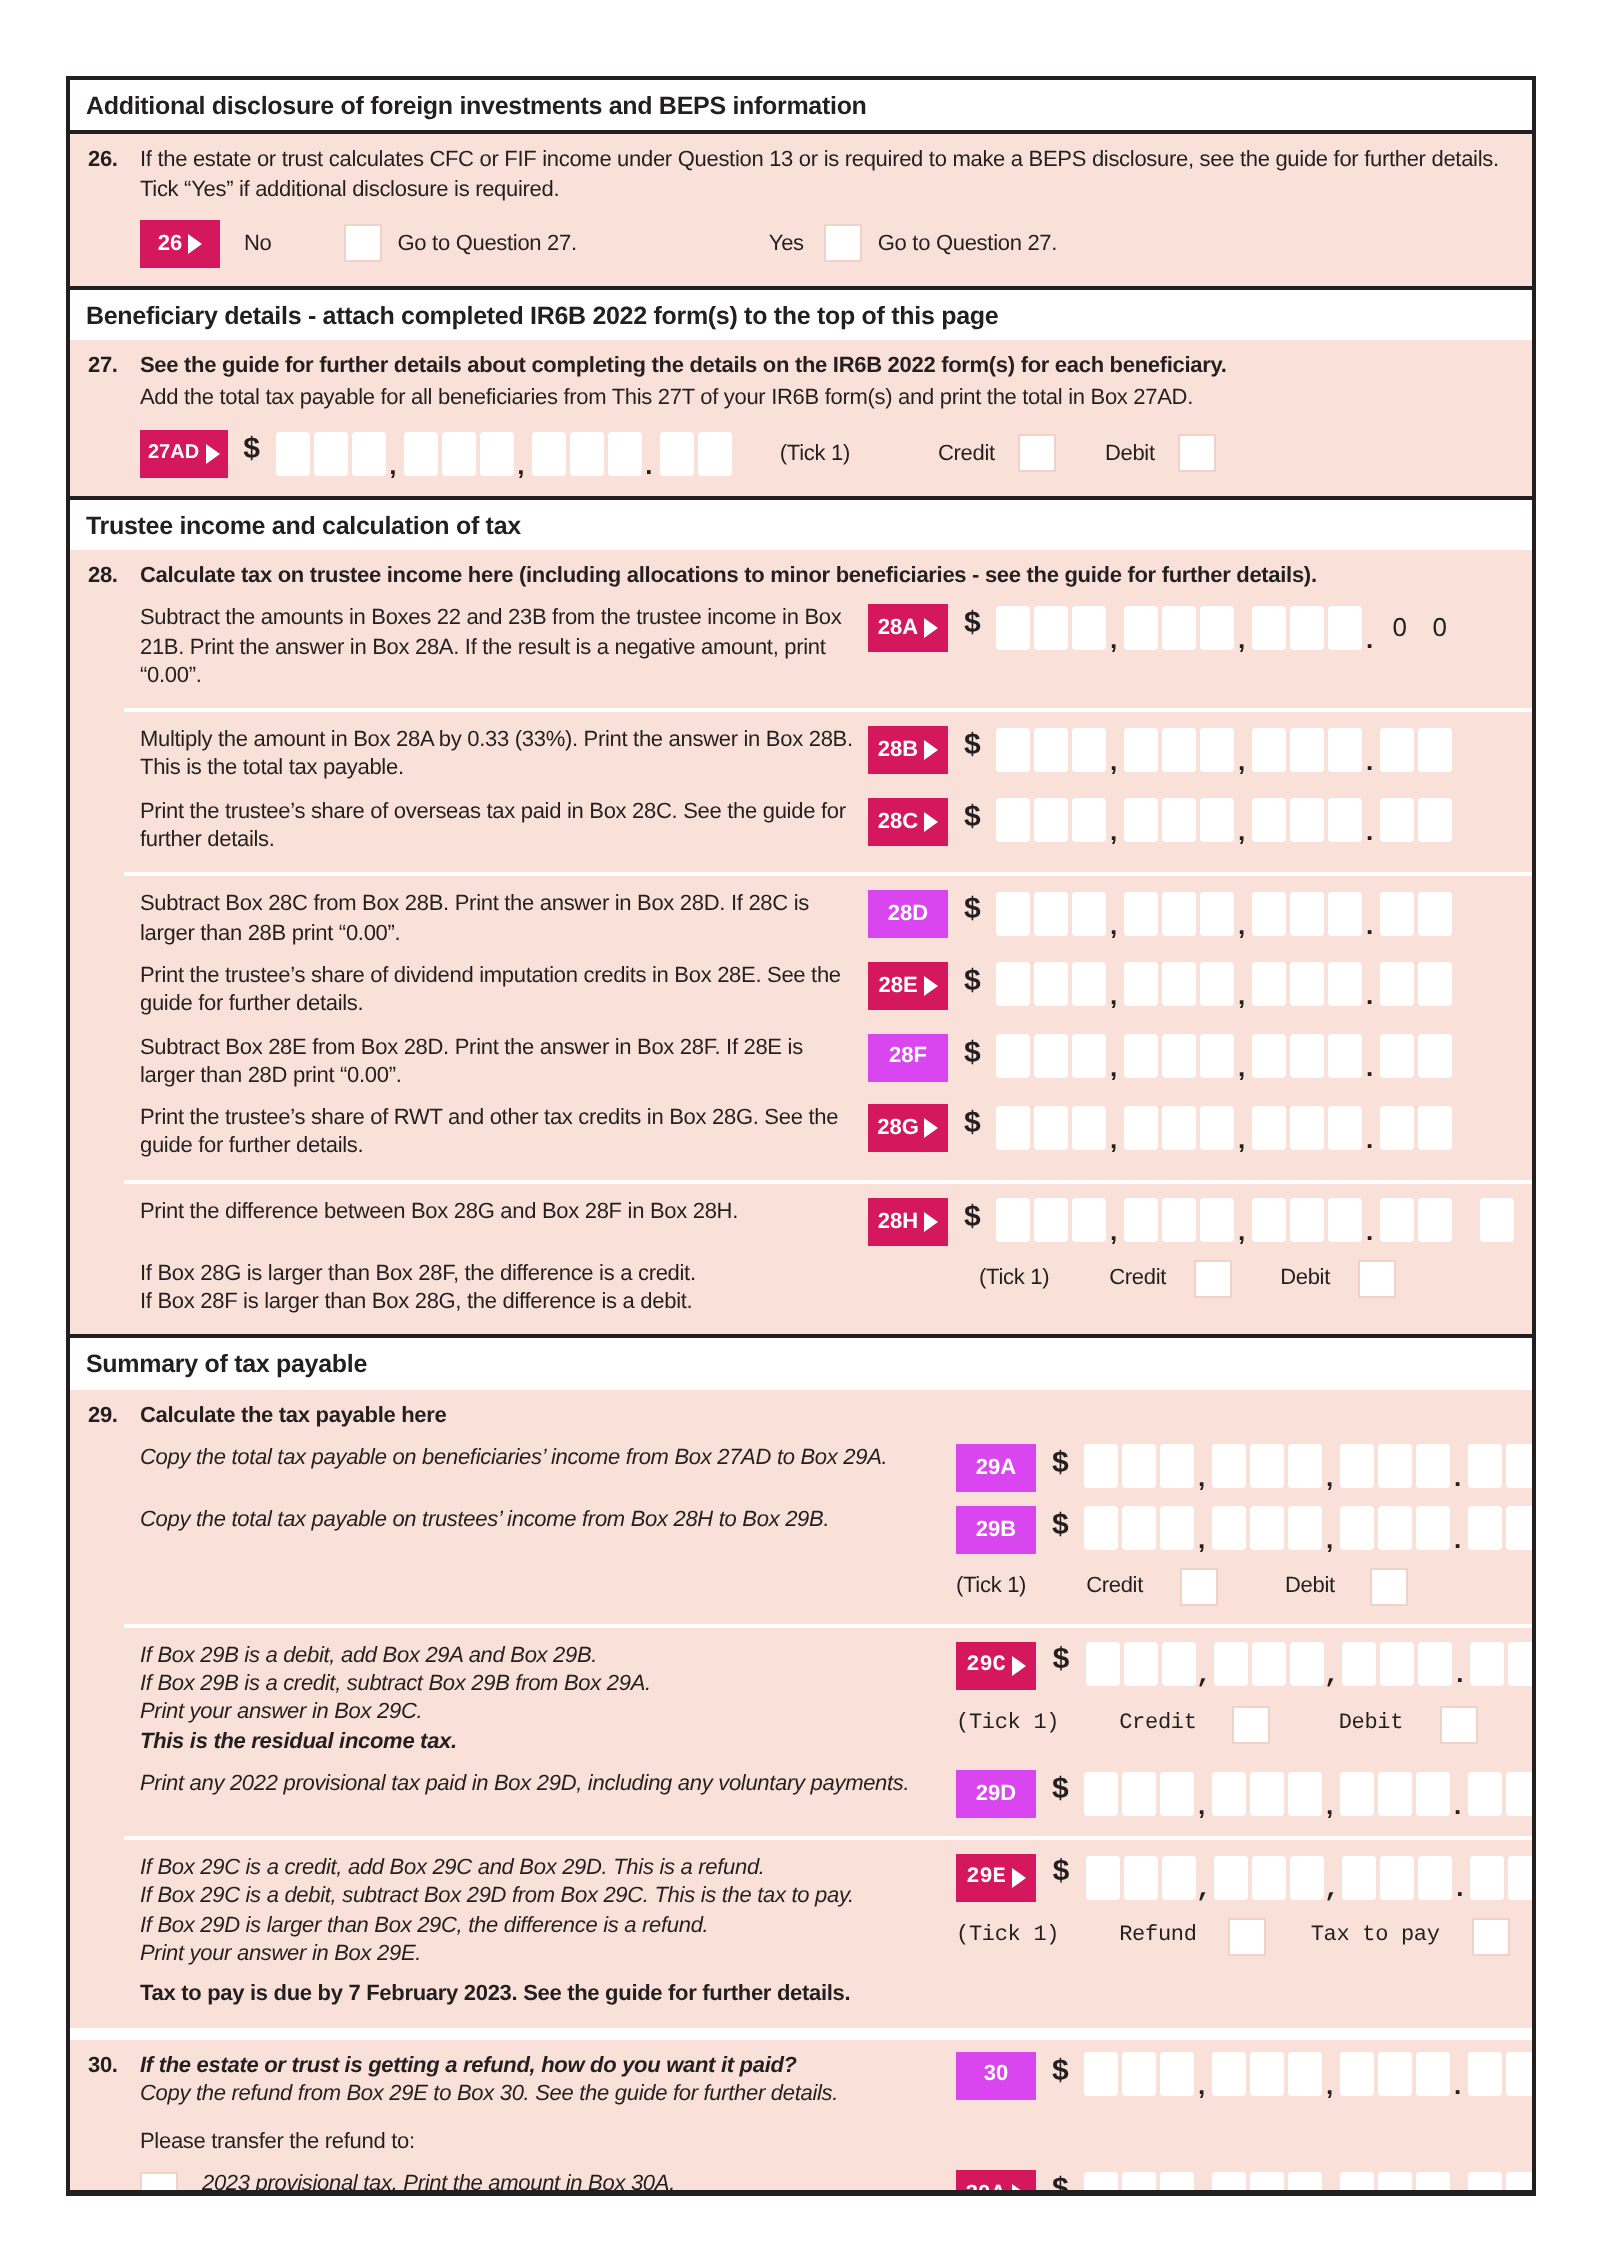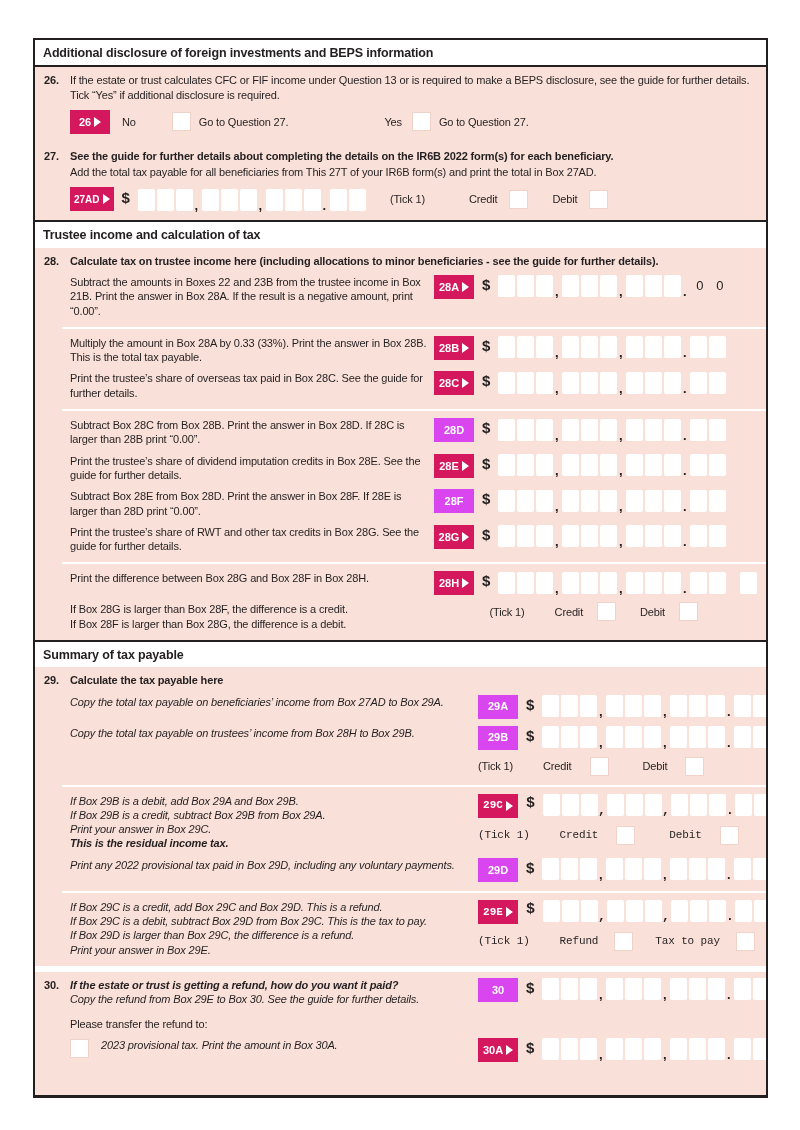--- a/index.html
+++ b/index.html
@@ -76,20 +76,21 @@
           <span class="cb" style="margin-left:36px"></span>
           <span style="margin-left:8px">Go to Question 27.</span>
           <span style="margin-left:96px">Yes</span>
           <span class="cb" style="margin-left:10px"></span>
           <span style="margin-left:8px">Go to Question 27.</span>
         </div>
       </div>
     </div>
   </div>
 
+  <div class="sec-head rule-above">Beneficiary details - attach completed IR6B 2022 form(s) to the top of this page</div>
   <div class="blk">
     <div class="q">
       <div class="qn">27.</div>
       <div class="qb">
         <div class="bold">See the guide for further details about completing the details on the IR6B 2022 form(s) for each beneficiary.</div>
         <div class="mt2">Add the total tax payable for all beneficiaries from This 27T of your IR6B form(s) and print the total in Box 27AD.</div>
         <div class="inlinerow">
           <span class="tag pink">
             <span style="font-size:10px;">27AD</span>
             <span class="arrow"></span>
@@ -542,20 +543,21 @@
             <div class="tickrow mt8">
               <span class="t1">(Tick 1)</span>
               <span style="margin-left:30px">Refund</span>
               <span class="cb" style="margin-left:16px"></span>
               <span style="margin-left:22px">Tax to pay</span>
               <span class="cb" style="margin-left:16px"></span>
             </div>
           </div>
         </div>
 
+        <div class="bold mt6">Tax to pay is due by 7 February 2023. See the guide for further details.</div>
       </div>
     </div>
   </div>
 
   <div class="gapwhite"></div>
 
   <div class="blk s4 last">
     <div class="q">
       <div class="qn">30.</div>
       <div class="qb">

